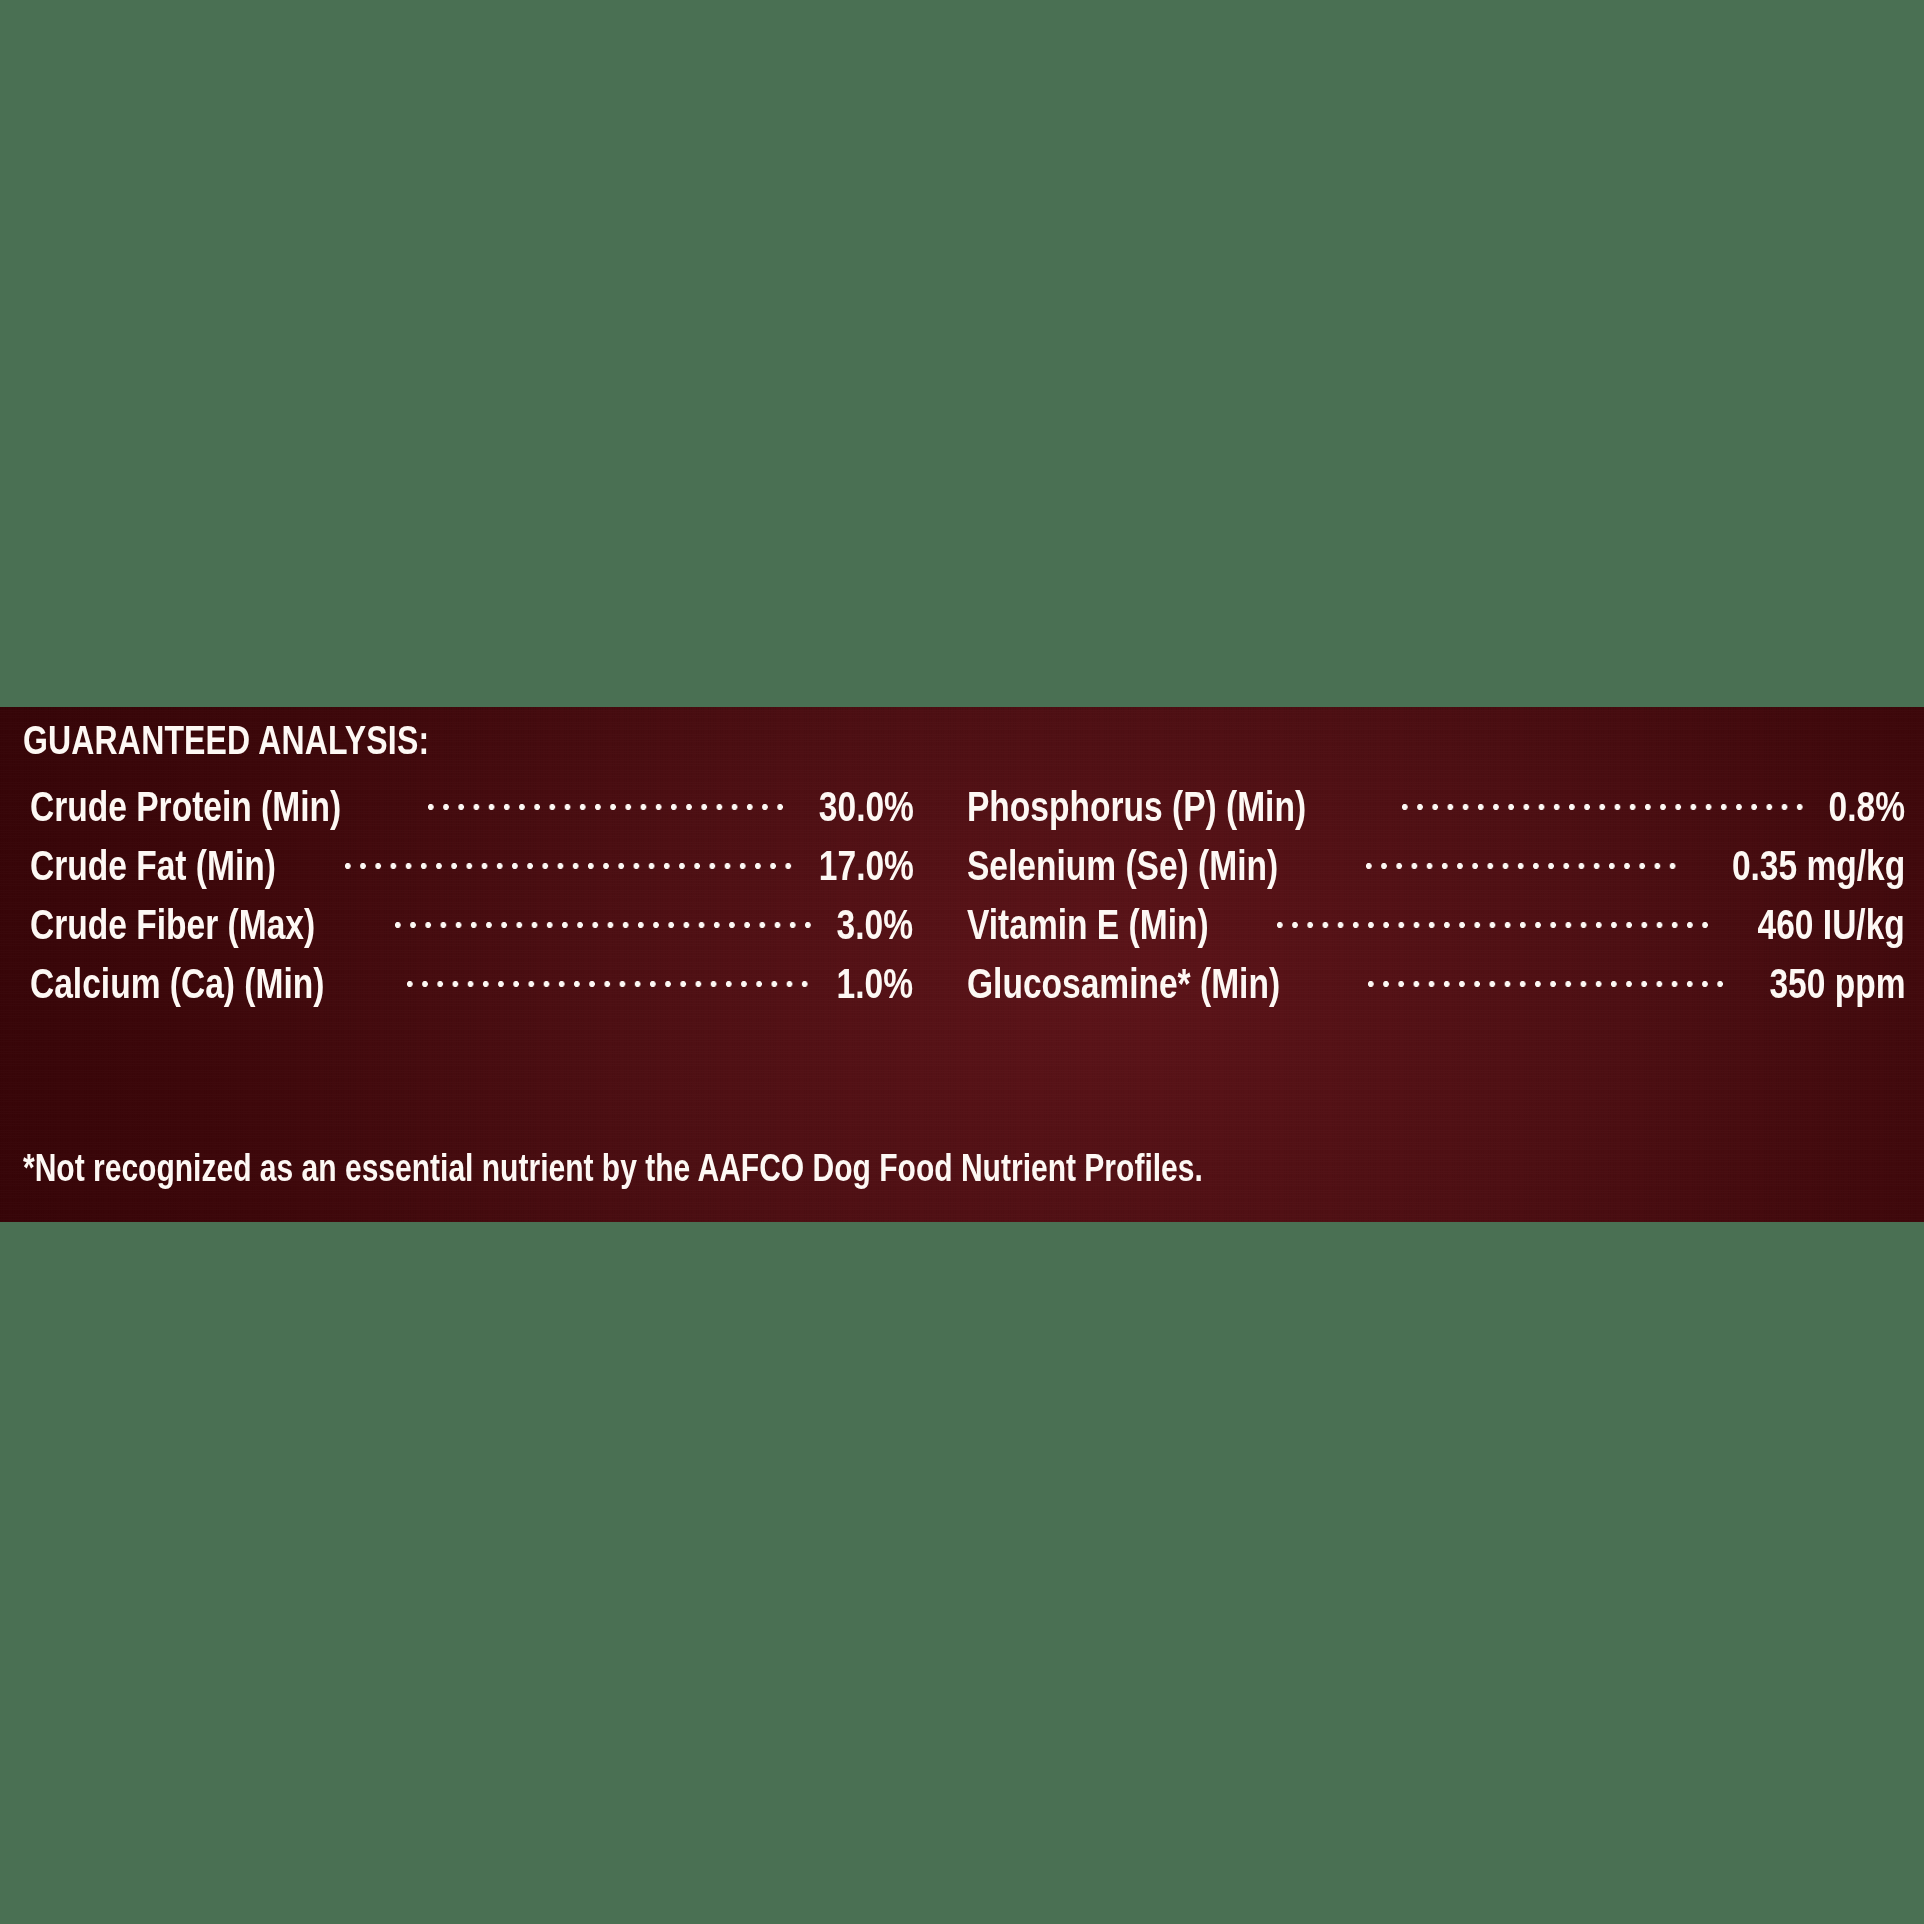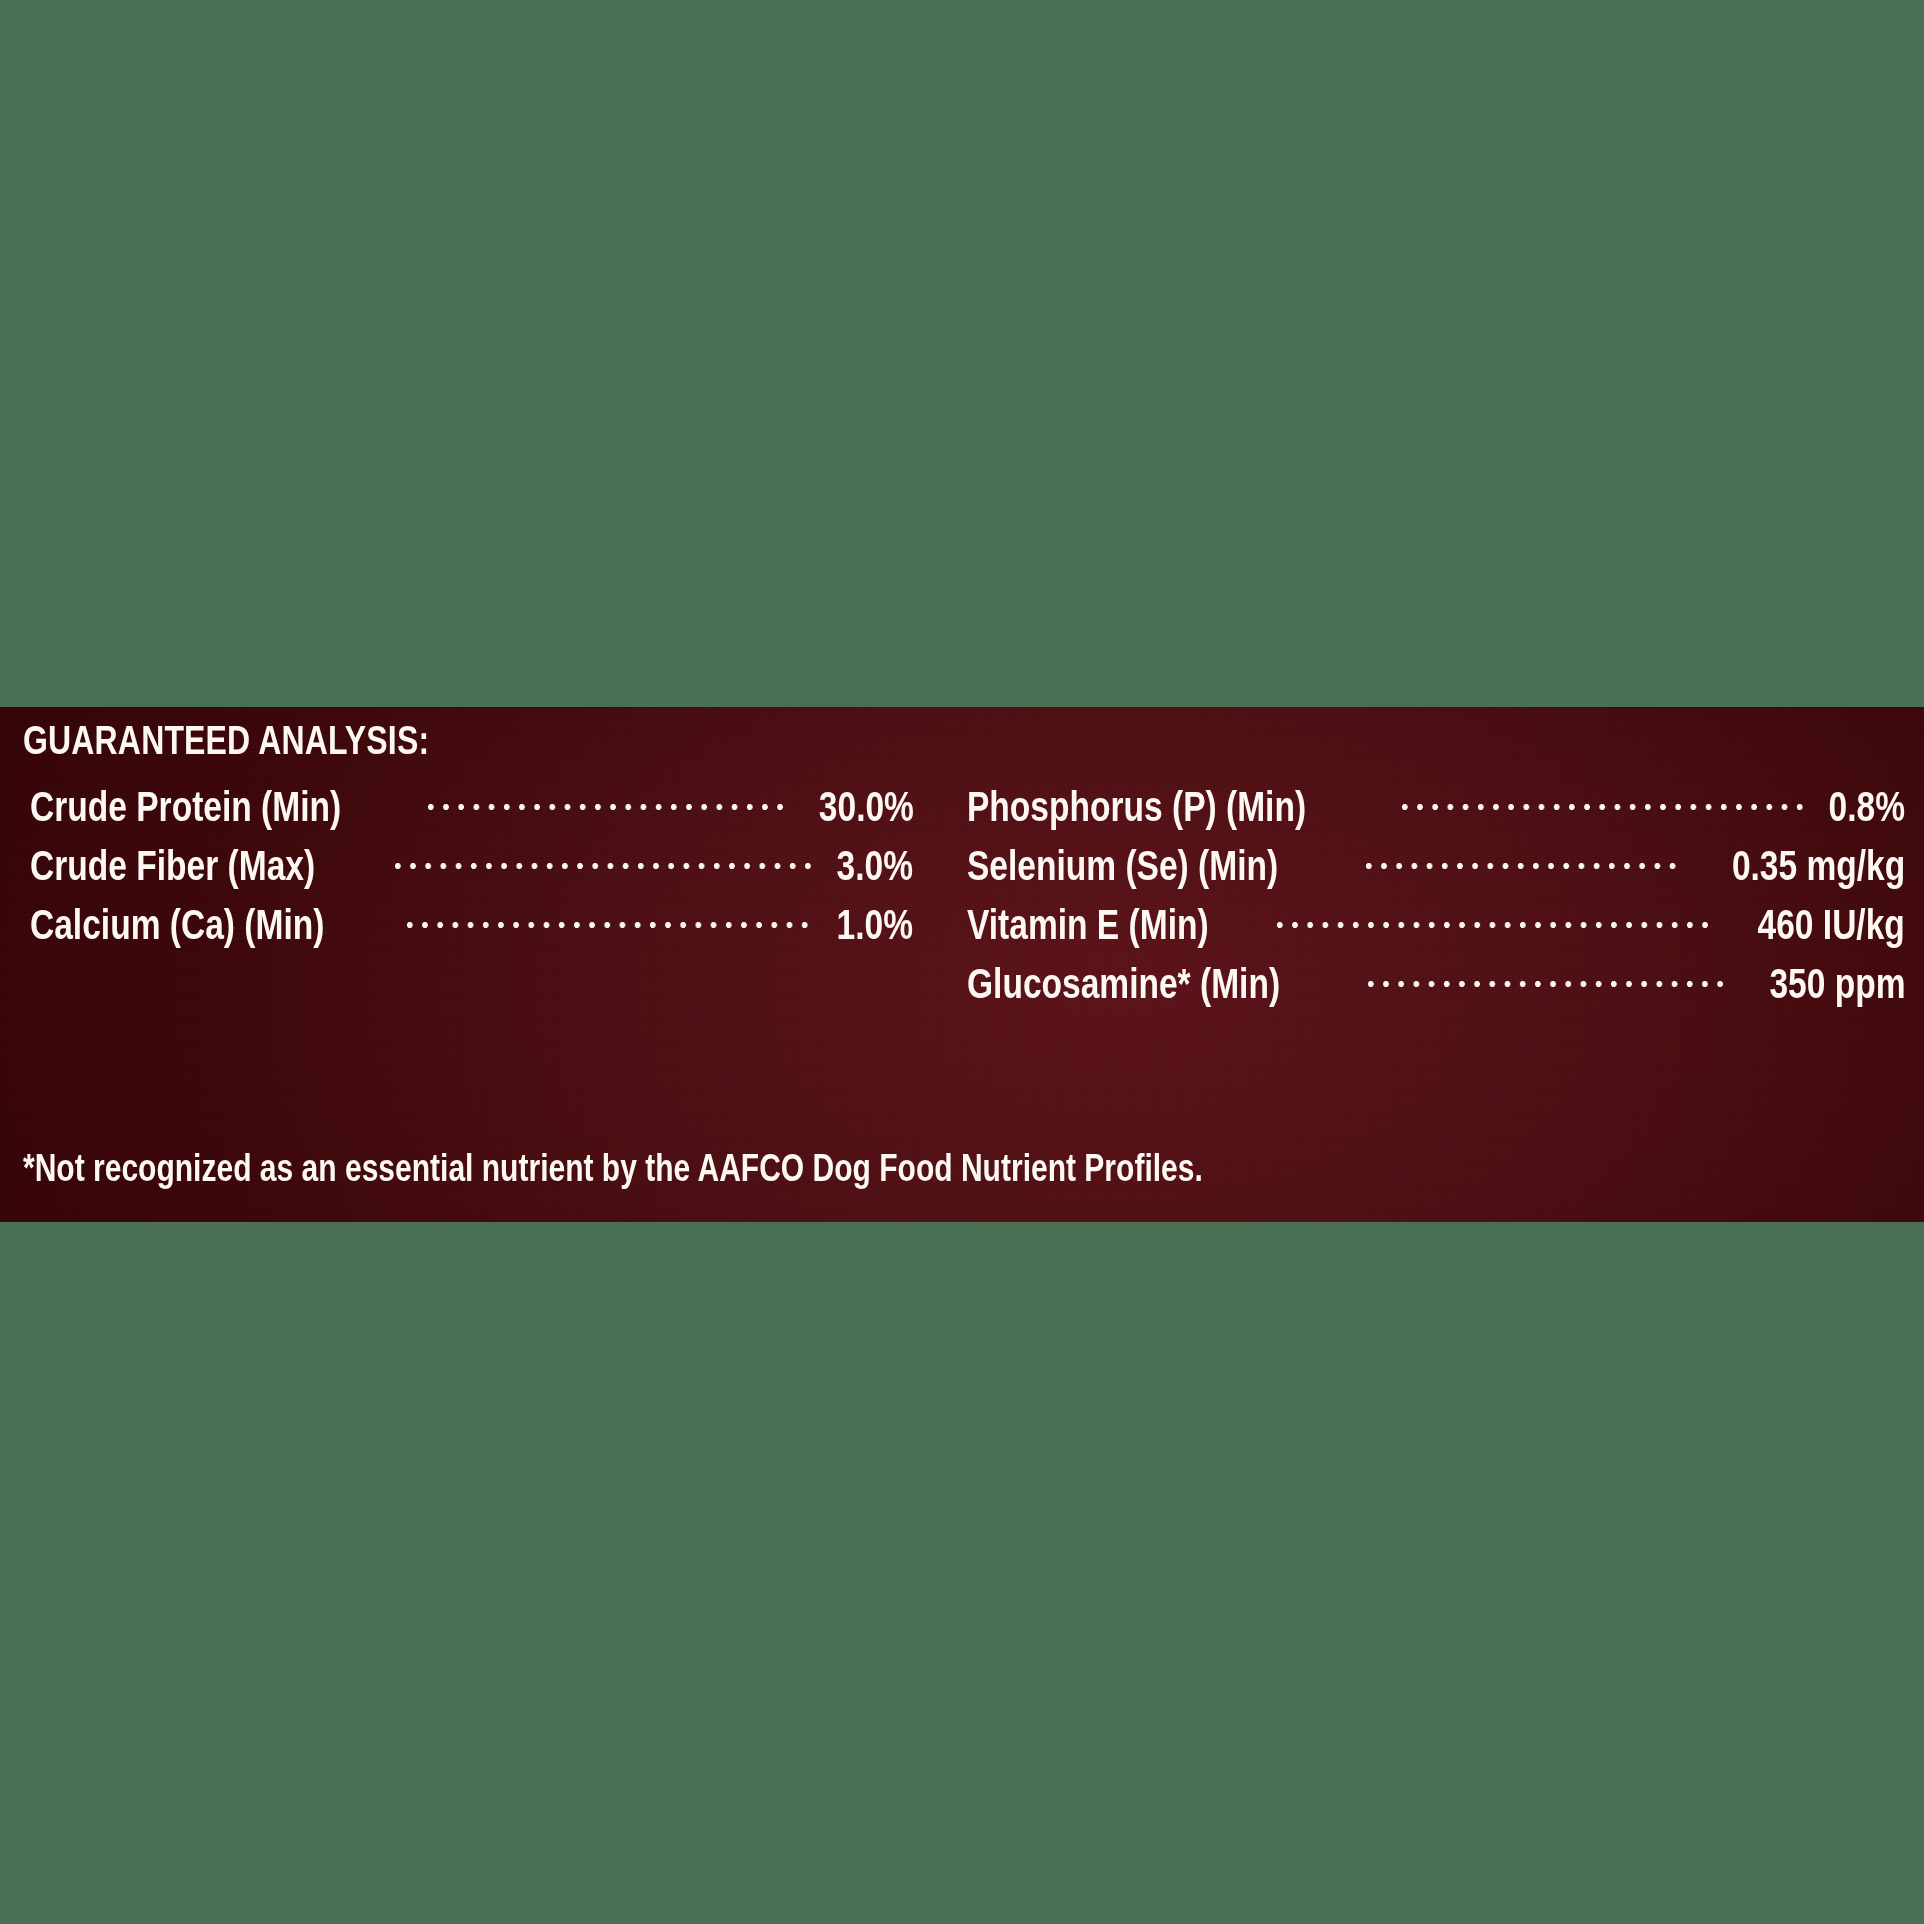--- a/index.html
+++ b/index.html
@@ -148,20 +148,25 @@
 
   <div class="ga-heading">GUARANTEED ANALYSIS:</div>
 
   <div class="ga-col left" id="col-left">
       <div class="ga-row">
         <span class="ga-name">Crude Protein (Min)</span>
         <span class="ga-leader"></span>
         <span class="ga-value">30.0%</span>
       </div>
       <div class="ga-row">
+        <span class="ga-name">Crude Fat (Min)</span>
+        <span class="ga-leader"></span>
+        <span class="ga-value">17.0%</span>
+      </div>
+      <div class="ga-row">
         <span class="ga-name">Crude Fiber (Max)</span>
         <span class="ga-leader"></span>
         <span class="ga-value">3.0%</span>
       </div>
       <div class="ga-row">
         <span class="ga-name">Calcium (Ca) (Min)</span>
         <span class="ga-leader"></span>
         <span class="ga-value">1.0%</span>
       </div>
     </div>

